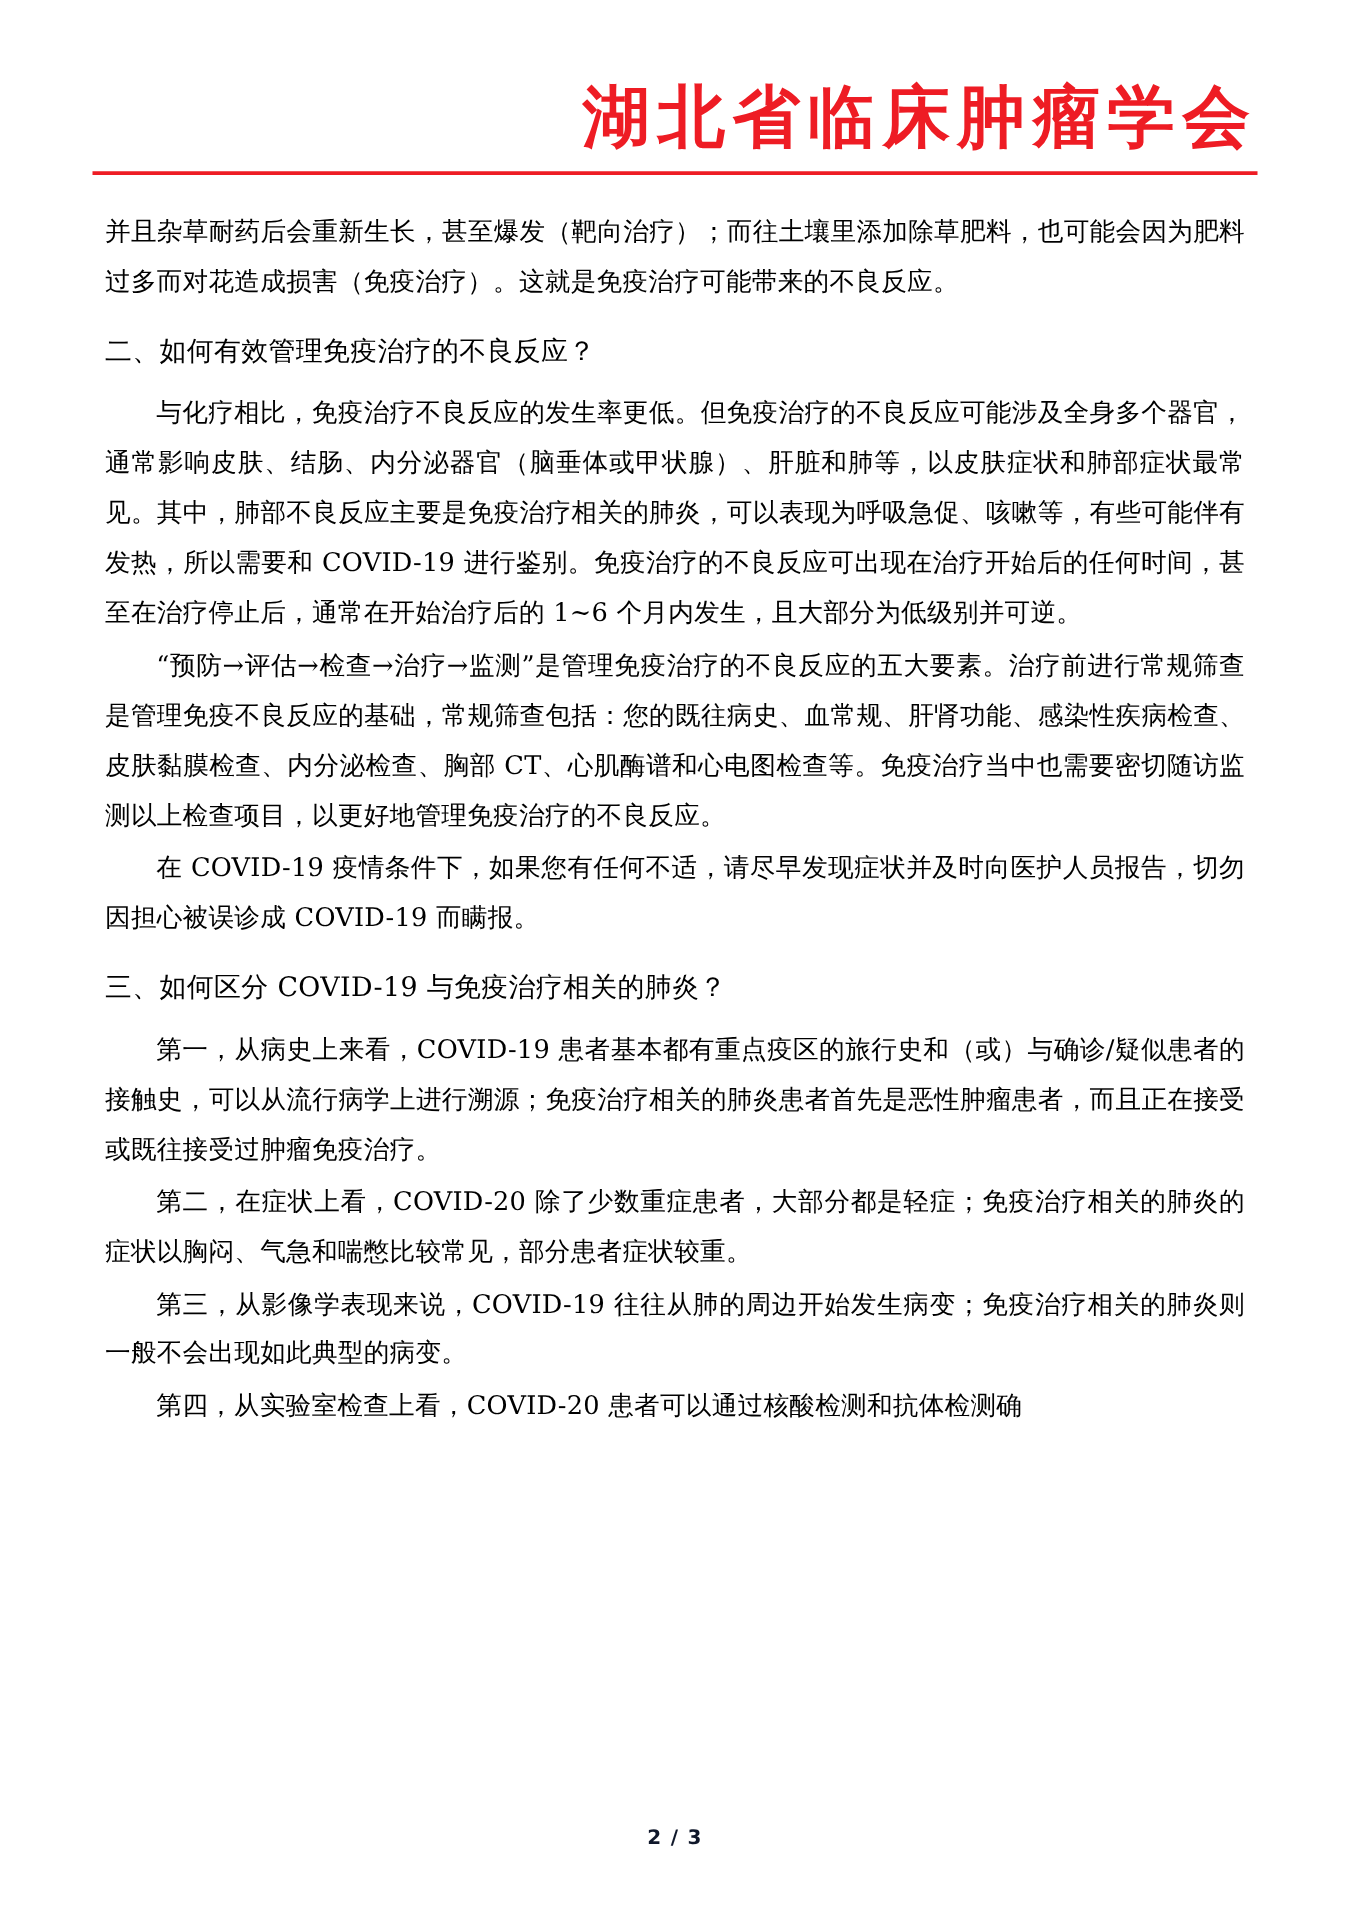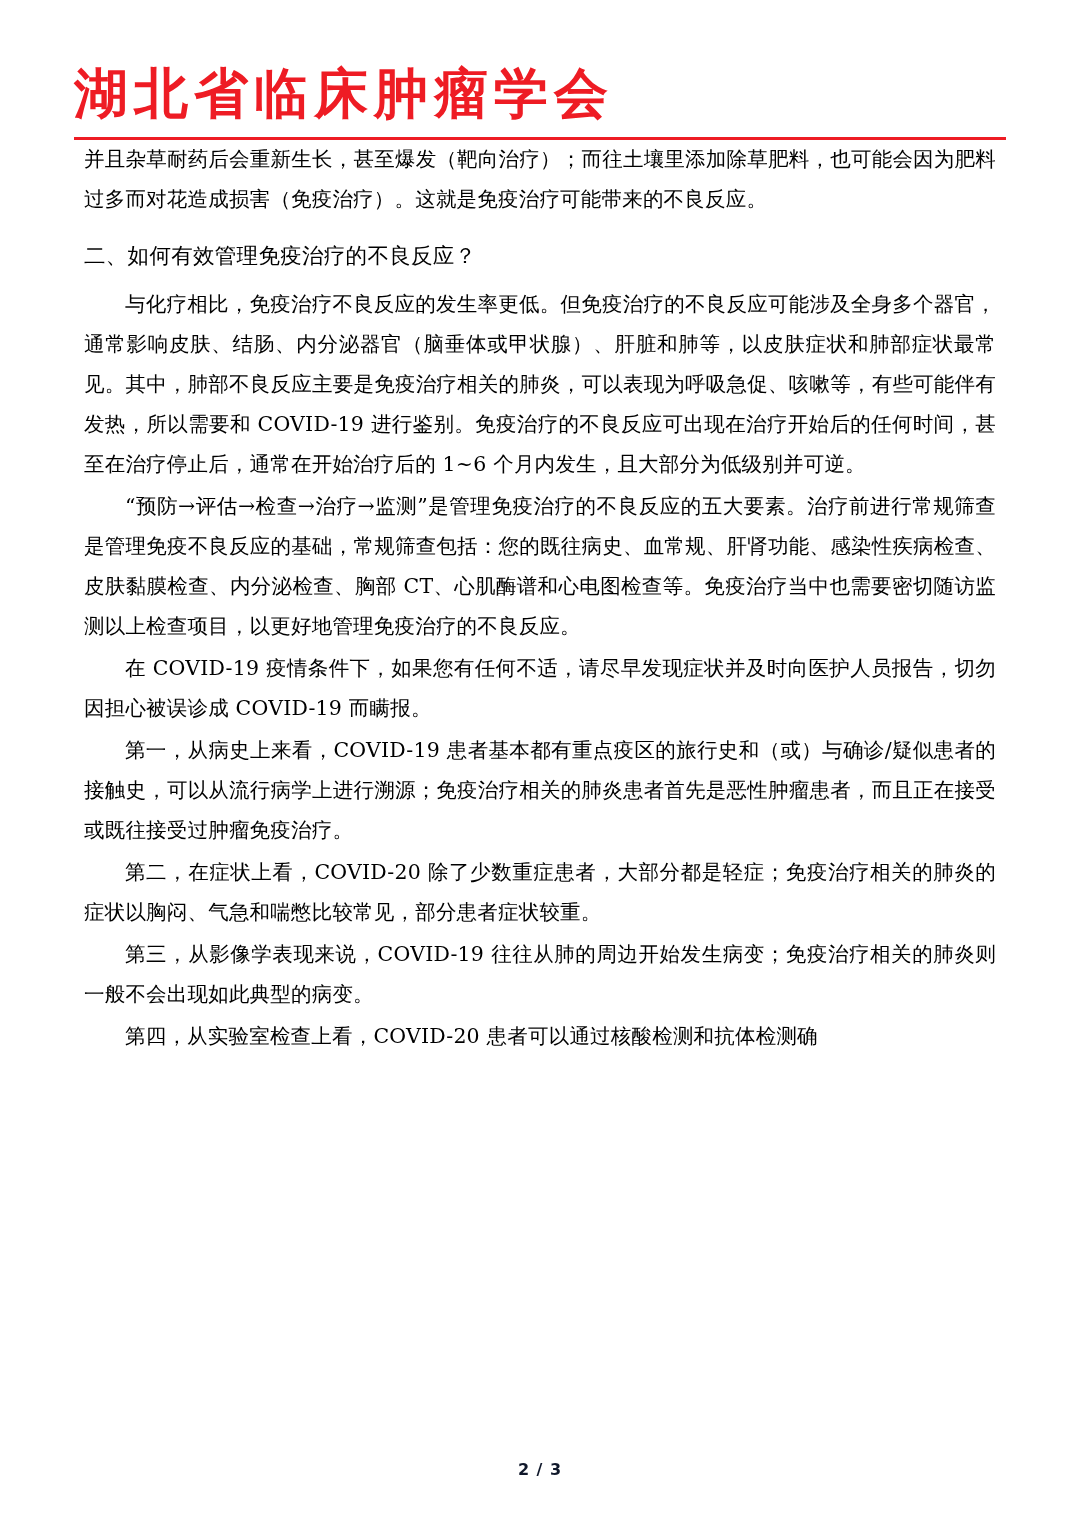--- a/index.html
+++ b/index.html
@@ -16,39 +16,40 @@
   }
   .page {
     width: 1080px;
     min-height: 1527px;
     box-sizing: border-box;
     padding: 52px 74px 20px 74px;
     position: relative;
     background: #ffffff;
   }
   .letterhead {
-    text-align: left;
+    text-align: right;
     padding-top: 12px;
   }
   .letterhead-title {
     color: #ee1c24;
     font-family: "DejaVu Serif", "Liberation Serif", serif;
     font-weight: bold;
     font-size: 54px;
     letter-spacing: 6px;
     line-height: 1.1;
     white-space: nowrap;
   }
   .letterhead-rule {
     margin-top: 14px;
     border-top: 3px solid #ee1c24;
     width: 100%;
     height: 0;
   }
   .body-content {
+    margin-top: 26px;
     padding: 0 10px;
   }
   p.para {
     margin: 0 0 2px 0;
     font-family: "DejaVu Serif", "Liberation Serif", serif;
     font-size: 20.5px;
     line-height: 1.95;
     text-align: justify;
     text-justify: inter-ideograph;
     letter-spacing: 0.2px;
@@ -92,20 +93,21 @@
     <p class="para">并且杂草耐药后会重新生长，甚至爆发（靶向治疗）；而往土壤里添加除草肥料，也可能会因为肥料过多而对花造成损害（免疫治疗）。这就是免疫治疗可能带来的不良反应。</p>
 
     <h2 class="heading">二、如何有效管理免疫治疗的不良反应？</h2>
 
     <p class="para indent">与化疗相比，免疫治疗不良反应的发生率更低。但免疫治疗的不良反应可能涉及全身多个器官，通常影响皮肤、结肠、内分泌器官（脑垂体或甲状腺）、肝脏和肺等，以皮肤症状和肺部症状最常见。其中，肺部不良反应主要是免疫治疗相关的肺炎，可以表现为呼吸急促、咳嗽等，有些可能伴有发热，所以需要和 COVID-19 进行鉴别。免疫治疗的不良反应可出现在治疗开始后的任何时间，甚至在治疗停止后，通常在开始治疗后的 1~6 个月内发生，且大部分为低级别并可逆。</p>
 
     <p class="para indent">“预防→评估→检查→治疗→监测”是管理免疫治疗的不良反应的五大要素。治疗前进行常规筛查是管理免疫不良反应的基础，常规筛查包括：您的既往病史、血常规、肝肾功能、感染性疾病检查、皮肤黏膜检查、内分泌检查、胸部 CT、心肌酶谱和心电图检查等。免疫治疗当中也需要密切随访监测以上检查项目，以更好地管理免疫治疗的不良反应。</p>
 
     <p class="para indent">在 COVID-19 疫情条件下，如果您有任何不适，请尽早发现症状并及时向医护人员报告，切勿因担心被误诊成 COVID-19 而瞒报。</p>
 
+    <h2 class="heading">三、如何区分 COVID-19 与免疫治疗相关的肺炎？</h2>
 
     <p class="para indent">第一，从病史上来看，COVID-19 患者基本都有重点疫区的旅行史和（或）与确诊/疑似患者的接触史，可以从流行病学上进行溯源；免疫治疗相关的肺炎患者首先是恶性肿瘤患者，而且正在接受或既往接受过肿瘤免疫治疗。</p>
 
     <p class="para indent">第二，在症状上看，COVID-20 除了少数重症患者，大部分都是轻症；免疫治疗相关的肺炎的症状以胸闷、气急和喘憋比较常见，部分患者症状较重。</p>
 
     <p class="para indent">第三，从影像学表现来说，COVID-19 往往从肺的周边开始发生病变；免疫治疗相关的肺炎则一般不会出现如此典型的病变。</p>
 
     <p class="para indent">第四，从实验室检查上看，COVID-20 患者可以通过核酸检测和抗体检测确</p>
 
   </div>

